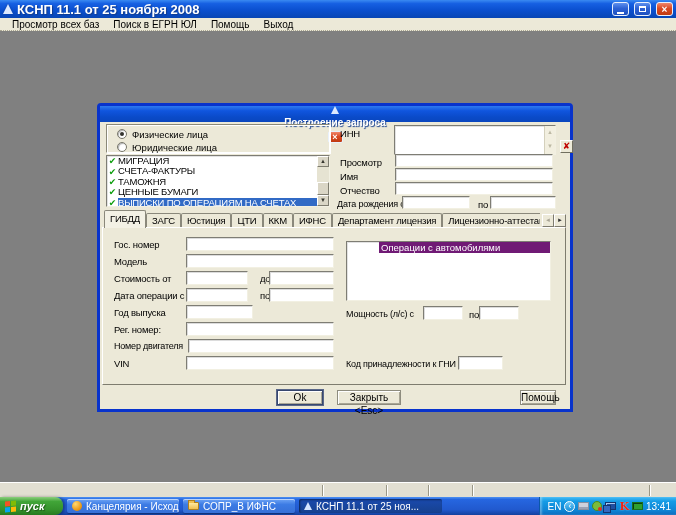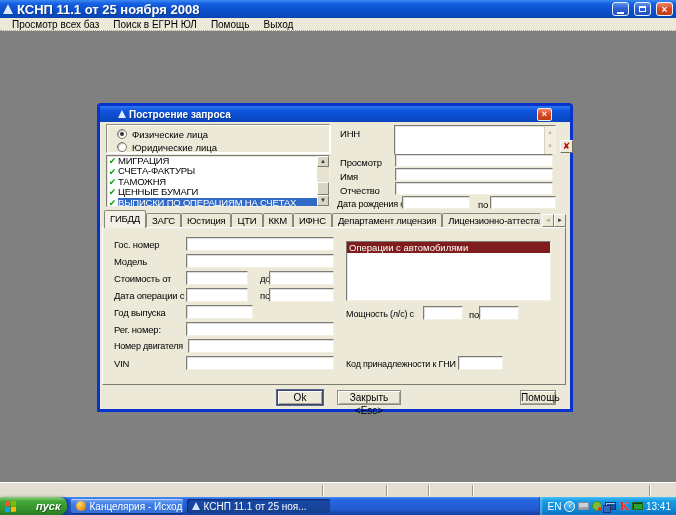--- a/index.html
+++ b/index.html
@@ -24,21 +24,21 @@
 
   
   #menubar{left:0;top:18px;width:676px;height:13px;background:#ECE9D8;display:flex;align-items:center;
     padding-left:5px;font-size:10px;border-bottom:1px dotted #A8A490;}
   .mitem{padding:0 7px;white-space:nowrap;}
 
   
   #dialog{left:97px;top:103px;width:476px;height:309px;background:#ECE9D8;
     border:3px solid #0833CC;border-radius:4px 4px 0 0;}
   #dlg-tb{height:16px;background:linear-gradient(180deg,#2E7AF0 0%,#1055DE 30%,#0A4AC8 70%,#0A46BE 100%);
-    display:flex;align-items:center;padding:0 18px;gap:3px;}
+    display:flex;align-items:center;padding:0 4px;gap:3px;flex-direction:column;}
   #dlg-title{color:#fff;font-size:10px;font-weight:bold;flex:1;text-shadow:1px 1px 1px #123C8C;white-space:nowrap;}
   .tri-s{width:0;height:0;border-left:4px solid transparent;border-right:4px solid transparent;border-bottom:8px solid #DCE9FF;}
   #dlg-close{width:15px;height:13px;border:1px solid #E8F0FC;border-radius:2px;
     background:linear-gradient(180deg,#F0876C,#DA4A24 45%,#C03A10);
     color:#fff;font-weight:bold;font-size:9px;display:flex;align-items:center;justify-content:center;}
   #dlg-c{position:relative;width:470px;height:250px;}
 
   .lbl{position:absolute;font-size:9.5px;letter-spacing:-0.2px;white-space:nowrap;}
   .tb{position:absolute;height:14px;background:#fff;border:1px solid;
     border-color:#7E7D74 #F2F0E2 #F2F0E2 #7E7D74;box-shadow:inset 1px 1px 0 rgba(96,96,96,.22);
@@ -82,38 +82,38 @@
     border-radius:2px 2px 0 0;white-space:nowrap;position:relative;}
   .tab.active{height:18px;line-height:16px;margin-bottom:0;background:#F3F1E5;z-index:3;}
   .tsb{position:absolute;width:12px;height:13px;top:92px;background:#ECE9D8;border:1px solid;
     border-color:#FFF #7E7C6F #7E7C6F #FFF;font-size:6px;line-height:11px;text-align:center;}
   .g-lt::before{content:"◄";color:#A8A494;} .g-rt::before{content:"►";color:#303030;}
 
   #tabpanel{left:2px;top:105px;width:464px;height:158px;background:#ECE9D8;border:1px solid;
     border-color:#FFF #7E7C6F #7E7C6F #FFF;z-index:2;padding-left:16px;}
 
   #oplist{left:243px;top:13px;width:205px;height:60px;}
-  .oprow{height:11px;font-size:9.5px;line-height:11px;padding:0 2px;background:#7f1d1d;color:#fff;white-space:nowrap;}
+  .oprow{height:11px;font-size:9.5px;line-height:11px;padding:0 2px;background:#701a75;color:#fff;white-space:nowrap;margin-left:32px;}
 
   .pbtn{position:absolute;height:15px;background:#ECE9D8;border:1px solid #8E8C7E;
     box-shadow:inset 1px 1px 0 #fff,inset -1px -1px 0 #A9A696;font-size:10px;text-align:center;
     line-height:13px;font-family:inherit;}
   .pbtn.default{border:1px solid #37476F;box-shadow:inset 1px 1px 0 #fff,inset -1px -1px 0 #A9A696,0 0 0 1px #5A6788;}
 
   
   #statusbar{left:0;top:482px;width:676px;height:15px;background:#E2DFD2;border-top:1px solid #FFF;}
   .sdiv{position:absolute;top:2px;width:2px;height:11px;border-left:1px solid #9A9786;border-right:1px solid #FFF;}
 
   
   #taskbar{left:0;top:497px;width:676px;height:18px;
     background:linear-gradient(180deg,#4E92F2 0%,#2666E0 14%,#2159CE 70%,#13409E 100%);
     display:flex;align-items:center;}
   #startbtn{flex:0 0 63px;height:18px;border-radius:0 8px 8px 0;
     background:linear-gradient(180deg,#8CCF7E 0%,#41A538 25%,#35922C 70%,#277A20 100%);
-    display:flex;align-items:center;gap:20px;padding:0 6px 0 5px;box-shadow:2px 0 3px rgba(0,0,0,.35);}
+    display:flex;align-items:center;gap:4px;padding:0 6px 0 5px;box-shadow:2px 0 3px rgba(0,0,0,.35);}
   #startlabel{color:#fff;font-weight:bold;font-style:italic;font-size:11px;text-shadow:1px 1px 1px #1E5A18;}
   .flag{width:11px;height:11px;display:grid;grid-template-columns:5px 5px;grid-template-rows:5px 5px;gap:1px;transform:skewY(-6deg);}
   .flag i:nth-child(1){background:#F35325;}.flag i:nth-child(2){background:#81BC06;}
   .flag i:nth-child(3){background:#05A6F0;}.flag i:nth-child(4){background:#FFBA08;}
   .taskbtn{height:14px;margin-left:4px;border-radius:2px;flex:0 0 auto;
     background:linear-gradient(180deg,#6FA5F5,#3C7BE4 40%,#3670D8);
     box-shadow:inset 0 1px 0 rgba(255,255,255,.55),0 1px 1px rgba(0,0,0,.3);
     color:#fff;font-size:10px;display:flex;align-items:center;gap:4px;padding:0 5px;
     white-space:nowrap;overflow:hidden;}
   .taskbtn.active{background:linear-gradient(180deg,#1A4AAE,#16418F);box-shadow:inset 1px 1px 2px rgba(0,0,0,.45);}
@@ -305,20 +305,24 @@
         <i></i>
         <i></i>
         <i></i>
       </span>
     <span id="startlabel">пуск</span>
   </div>
   <div class="taskbtn" style="width:112px;">
     <span class="i-globe"></span>
     <span>Канцелярия - Исход...</span>
   </div>
+  <div class="taskbtn" style="width:112px;">
+    <span class="i-folder"></span>
+    <span>СОПР_В ИФНС</span>
+  </div>
   <div class="taskbtn active" style="width:143px;">
     <span class="i-app"></span>
     <span>КСНП 11.1 от 25 ноя...</span>
   </div>
   <div id="tray">
     <span class="trtext">EN</span>
     <span class="i-chev"></span>
     <span class="i-print"></span>
     <span class="i-ball"></span>
     <span class="i-pcs"></span>

